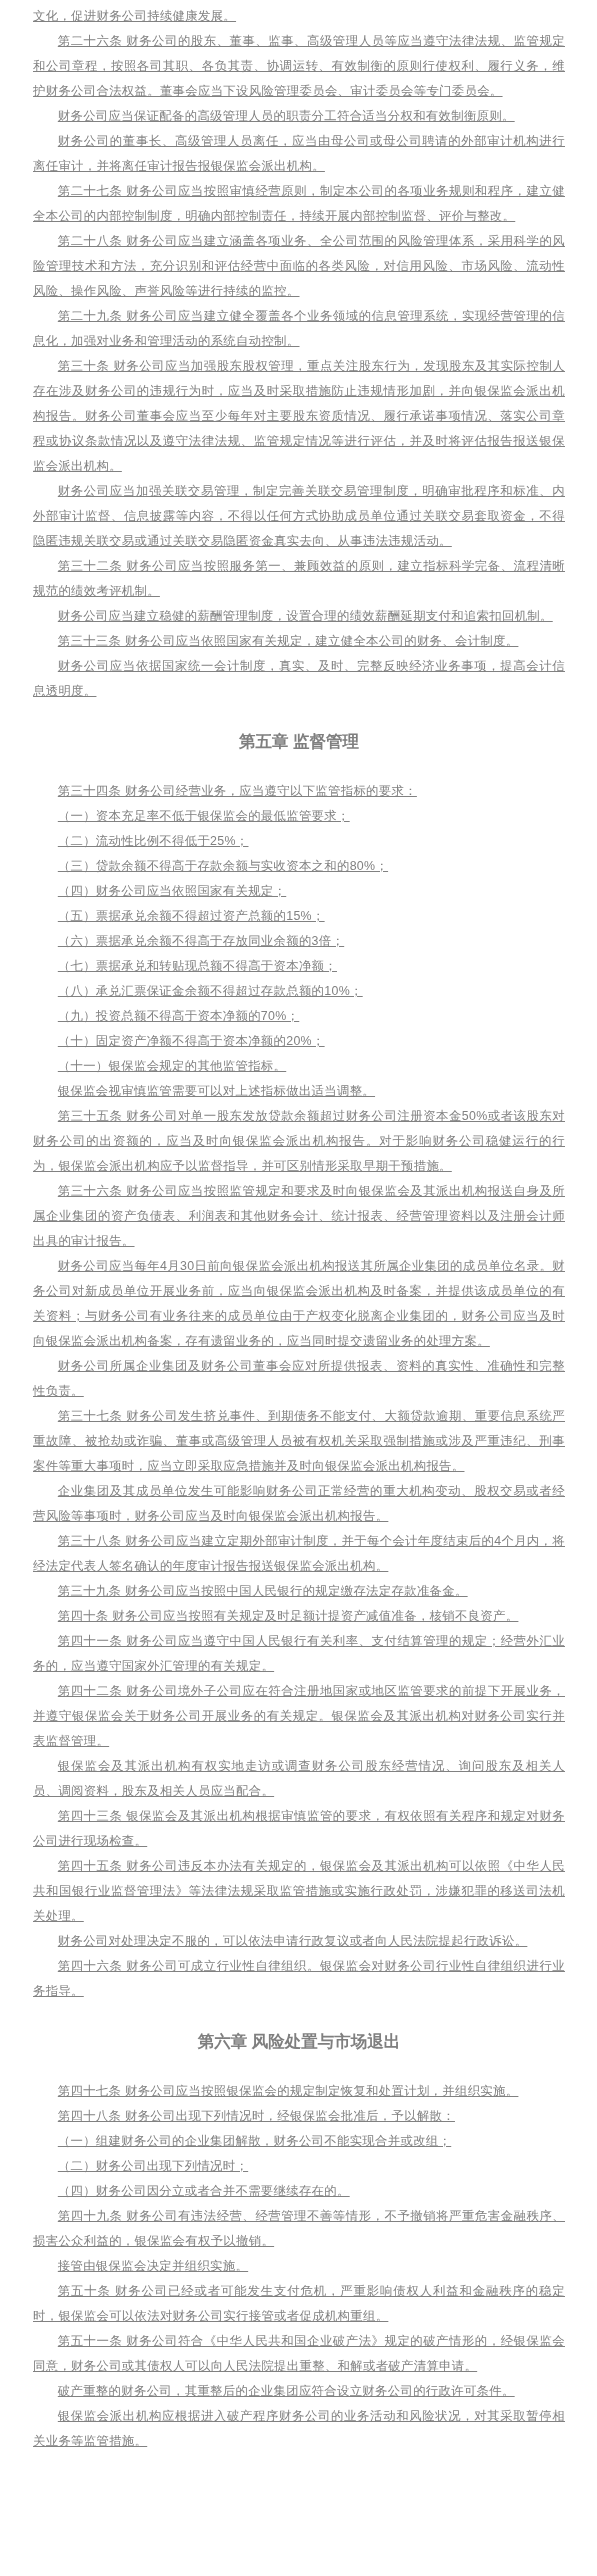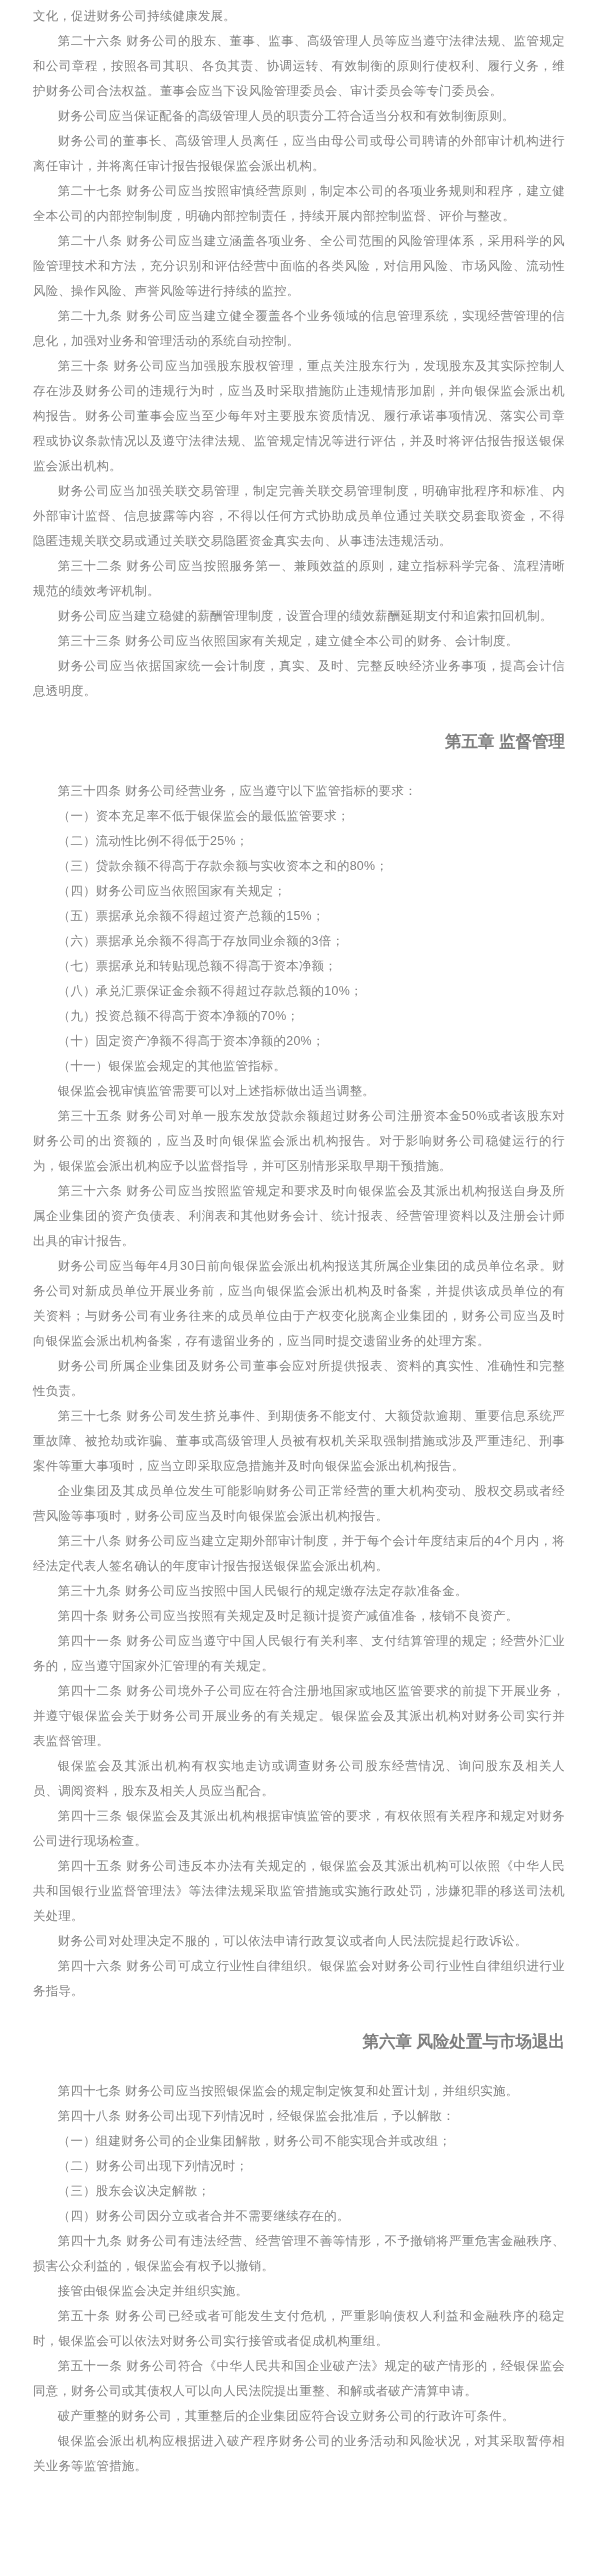--- a/index.html
+++ b/index.html
@@ -17,31 +17,32 @@
     font-family: "Liberation Sans", sans-serif;
   }
   .doc-body p.para {
     margin: 0;
     font-size: 12.4px;
     line-height: 25px;
     color: #818181;
     text-indent: 2em;
     text-align: justify;
     letter-spacing: 0.3px;
+    text-decoration: underline;
   }
   .doc-body p.para.cont {
     text-indent: 0;
   }
   .doc-body p.chapter-heading {
     margin: 25px 0;
     font-size: 16.5px;
     line-height: 25px;
     font-weight: bold;
     color: #7f7f7f;
-    text-align: right;
+    text-align: center;
     text-indent: 0;
   }
 </style>
 </head>
 <body>
 
 <div class="page">
   <div class="doc-body" id="doc-body">
       <p class="para cont">文化，促进财务公司持续健康发展。</p>
       <p class="para">第二十六条 财务公司的股东、董事、监事、高级管理人员等应当遵守法律法规、监管规定和公司章程，按照各司其职、各负其责、协调运转、有效制衡的原则行使权利、履行义务，维护财务公司合法权益。董事会应当下设风险管理委员会、审计委员会等专门委员会。</p>
@@ -84,21 +85,20 @@
       <p class="para">银保监会及其派出机构有权实地走访或调查财务公司股东经营情况、询问股东及相关人员、调阅资料，股东及相关人员应当配合。</p>
       <p class="para">第四十三条 银保监会及其派出机构根据审慎监管的要求，有权依照有关程序和规定对财务公司进行现场检查。</p>
       <p class="para">第四十五条 财务公司违反本办法有关规定的，银保监会及其派出机构可以依照《中华人民共和国银行业监督管理法》等法律法规采取监管措施或实施行政处罚，涉嫌犯罪的移送司法机关处理。</p>
       <p class="para">财务公司对处理决定不服的，可以依法申请行政复议或者向人民法院提起行政诉讼。</p>
       <p class="para">第四十六条 财务公司可成立行业性自律组织。银保监会对财务公司行业性自律组织进行业务指导。</p>
       <p class="chapter-heading">第六章 风险处置与市场退出</p>
       <p class="para">第四十七条 财务公司应当按照银保监会的规定制定恢复和处置计划，并组织实施。</p>
       <p class="para">第四十八条 财务公司出现下列情况时，经银保监会批准后，予以解散：</p>
       <p class="para">（一）组建财务公司的企业集团解散，财务公司不能实现合并或改组；</p>
       <p class="para">（二）财务公司出现下列情况时；</p>
-      <p class="para">（三）股东会议决定解散；</p>
       <p class="para">（四）财务公司因分立或者合并不需要继续存在的。</p>
       <p class="para">第四十九条 财务公司有违法经营、经营管理不善等情形，不予撤销将严重危害金融秩序、损害公众利益的，银保监会有权予以撤销。</p>
       <p class="para">接管由银保监会决定并组织实施。</p>
       <p class="para">第五十条 财务公司已经或者可能发生支付危机，严重影响债权人利益和金融秩序的稳定时，银保监会可以依法对财务公司实行接管或者促成机构重组。</p>
       <p class="para">第五十一条 财务公司符合《中华人民共和国企业破产法》规定的破产情形的，经银保监会同意，财务公司或其债权人可以向人民法院提出重整、和解或者破产清算申请。</p>
       <p class="para">破产重整的财务公司，其重整后的企业集团应符合设立财务公司的行政许可条件。</p>
       <p class="para">银保监会派出机构应根据进入破产程序财务公司的业务活动和风险状况，对其采取暂停相关业务等监管措施。</p>
     </div>
 
 </div>

